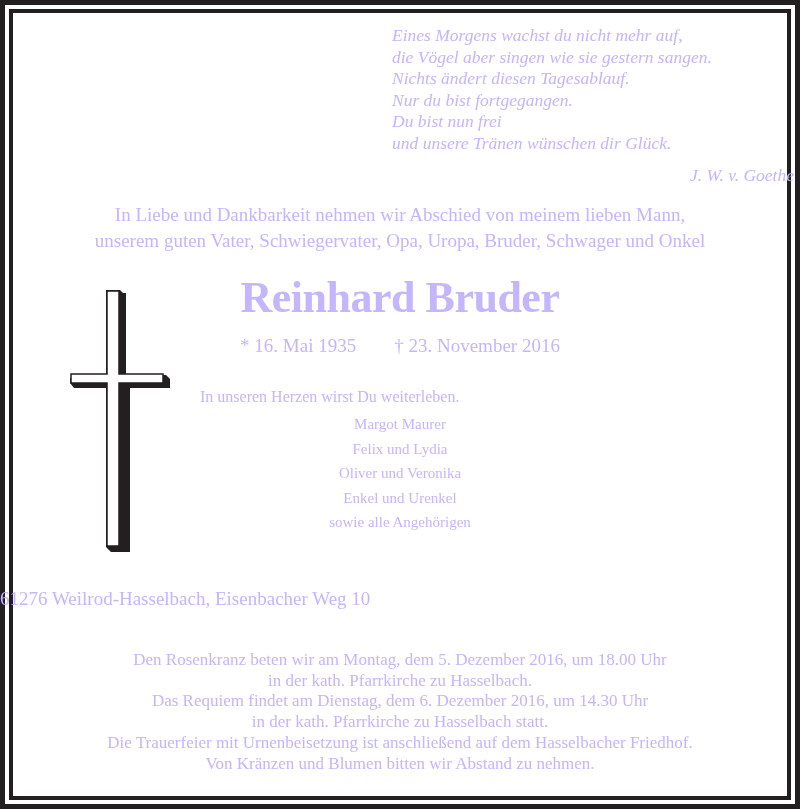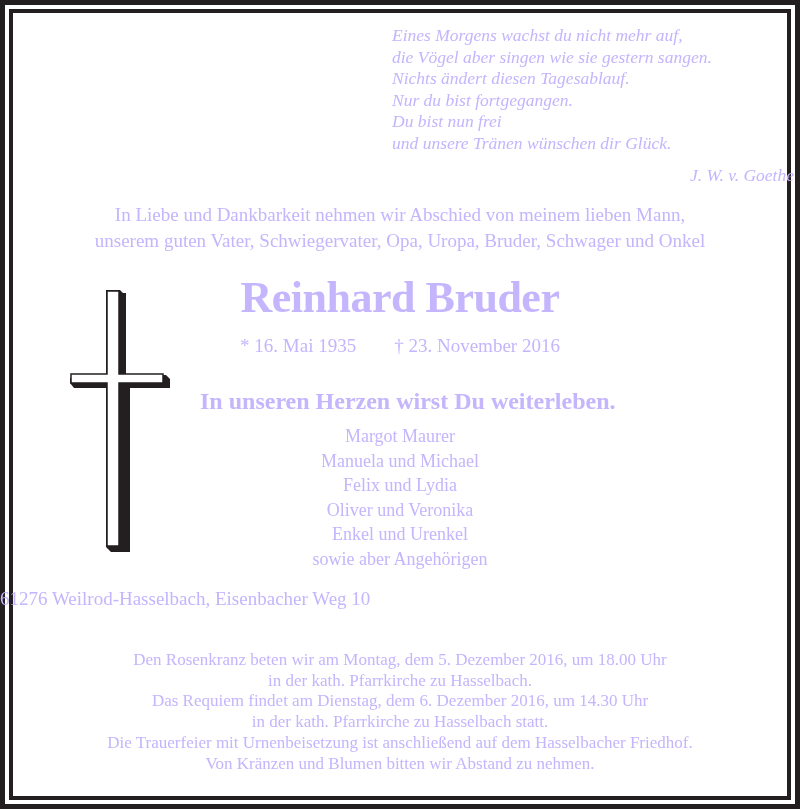--- a/index.html
+++ b/index.html
@@ -32,26 +32,26 @@
     font-size: 44px; font-weight: bold; line-height: 54px; white-space: nowrap;
     letter-spacing: -0.5px;
   }
   .dates {
     position: absolute; left: 200px; width: 400px; top: 335px; text-align: center;
     font-size: 19px; white-space: nowrap;
   }
   .dates span { display: inline-block; }
   .dates .sep { width: 38px; }
   .motto {
-    position: absolute; left: 200px; width: 400px; top: 388px; text-align: center;
-    font-size: 24px; white-space: nowrap; font-weight: bold;
+    position: absolute; left: 200px; width: 400px; top: 388px; 
+    font-size: 16px; white-space: nowrap;
   }
   .family {
-    position: absolute; left: 200px; width: 400px; top: 424px; text-align: center;
-    font-size: 18px; line-height: 24.5px;
+    position: absolute; left: 200px; width: 400px; top: 412px; text-align: center;
+    font-size: 15px; line-height: 24.5px;
   }
   .family .line { display: block; white-space: nowrap; }
   .address {
     position: absolute; left: 0; right: 0; top: 588px; 
     font-size: 19px; white-space: nowrap;
   }
   .notices {
     position: absolute; left: 0; right: 0; top: 650px; text-align: center;
     font-size: 17px; line-height: 20.7px;
   }
@@ -90,25 +90,24 @@
 
 <div class="name serif">Reinhard Bruder</div>
 <div class="dates serif">
   <span>* 16. Mai 1935</span><span class="sep"></span><span>† 23. November 2016</span>
 </div>
 
 <div class="motto serif">In unseren Herzen wirst Du weiterleben.</div>
 
 <div class="family serif">
   <span class="line">Margot Maurer</span>
-  <span class="line">Manuela und Michael</span>
   <span class="line">Felix und Lydia</span>
   <span class="line">Oliver und Veronika</span>
   <span class="line">Enkel und Urenkel</span>
-  <span class="line">sowie aber Angehörigen</span>
+  <span class="line">sowie alle Angehörigen</span>
 </div>
 
 <div class="address serif">61276 Weilrod-Hasselbach, Eisenbacher Weg 10</div>
 
 <div class="notices serif">
   <span class="line">Den Rosenkranz beten wir am Montag, dem 5. Dezember 2016, um 18.00 Uhr</span>
   <span class="line">in der kath. Pfarrkirche zu Hasselbach.</span>
   <span class="line">Das Requiem findet am Dienstag, dem 6. Dezember 2016, um 14.30 Uhr</span>
   <span class="line">in der kath. Pfarrkirche zu Hasselbach statt.</span>
   <span class="line">Die Trauerfeier mit Urnenbeisetzung ist anschließend auf dem Hasselbacher Friedhof.</span>

